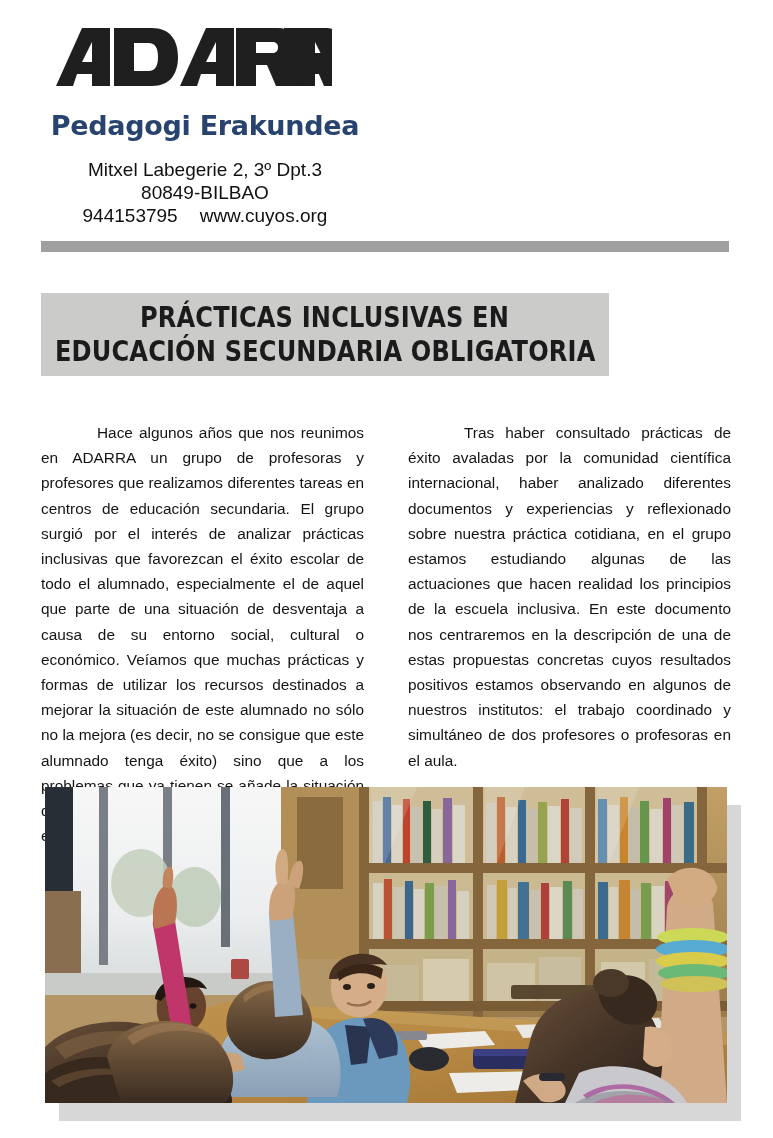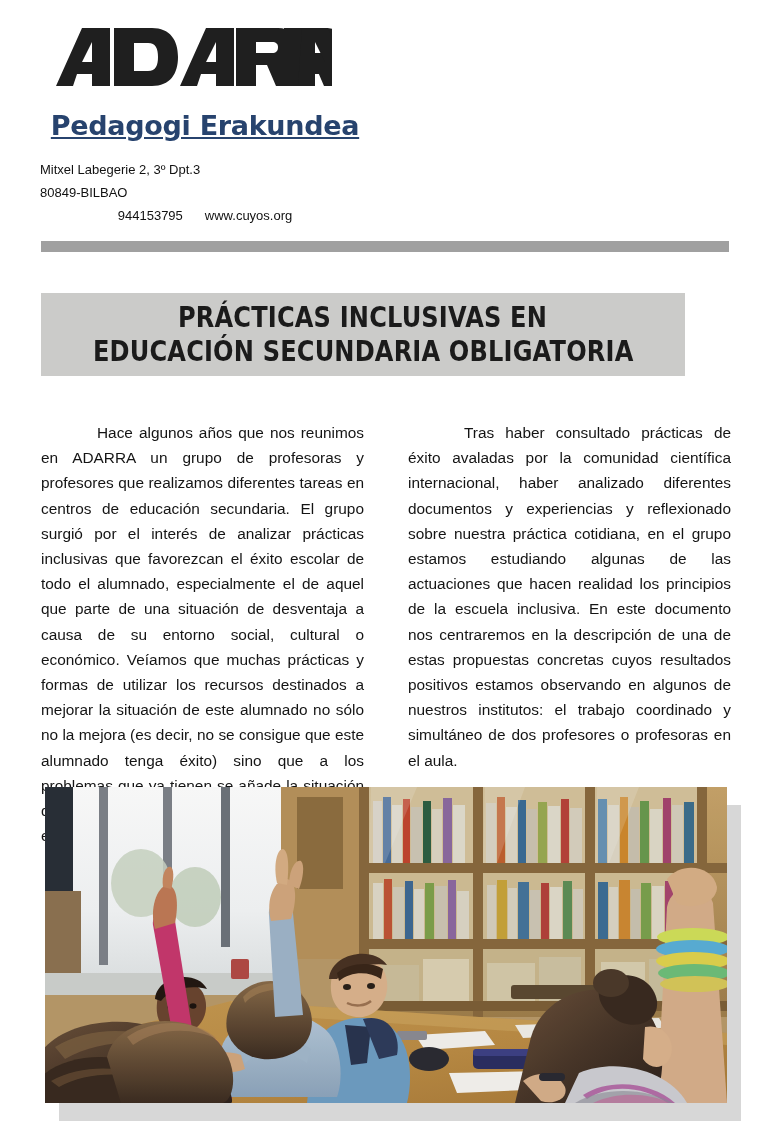--- a/index.html
+++ b/index.html
@@ -36,29 +36,29 @@
     position: absolute;
     left: 40px;
     top: 110px;
     width: 330px;
     text-align: center;
     font-size: 27px;
     font-weight: bold;
     letter-spacing: -0.3px;
     color: #27436e;
     font-family: "DejaVu Sans", sans-serif;
-    text-decoration: underline;
   }
 
   .address-block {
     position: absolute;
     left: 40px;
     top: 158px;
     width: 330px;
-    font-size: 13px;
+    text-align: center;
+    font-size: 19px;
     line-height: 23px;
     color: #111111;
   }
   .address-line { white-space: pre; }
   .phone-line {
     display: flex;
     justify-content: center;
     gap: 22px;
   }
 
@@ -69,21 +69,21 @@
     top: 241px;
     width: 688px;
     height: 11px;
     background: #a0a0a0;
   }
 
   .title-banner {
     position: absolute;
     left: 41px;
     top: 293px;
-    width: 644px;
+    width: 568px;
     height: 83px;
     background: #cbcbc9;
     display: flex;
     flex-direction: column;
     align-items: center;
     justify-content: center;
   }
   .banner-line {
     font-family: "DejaVu Sans", sans-serif;
     font-weight: bold;

